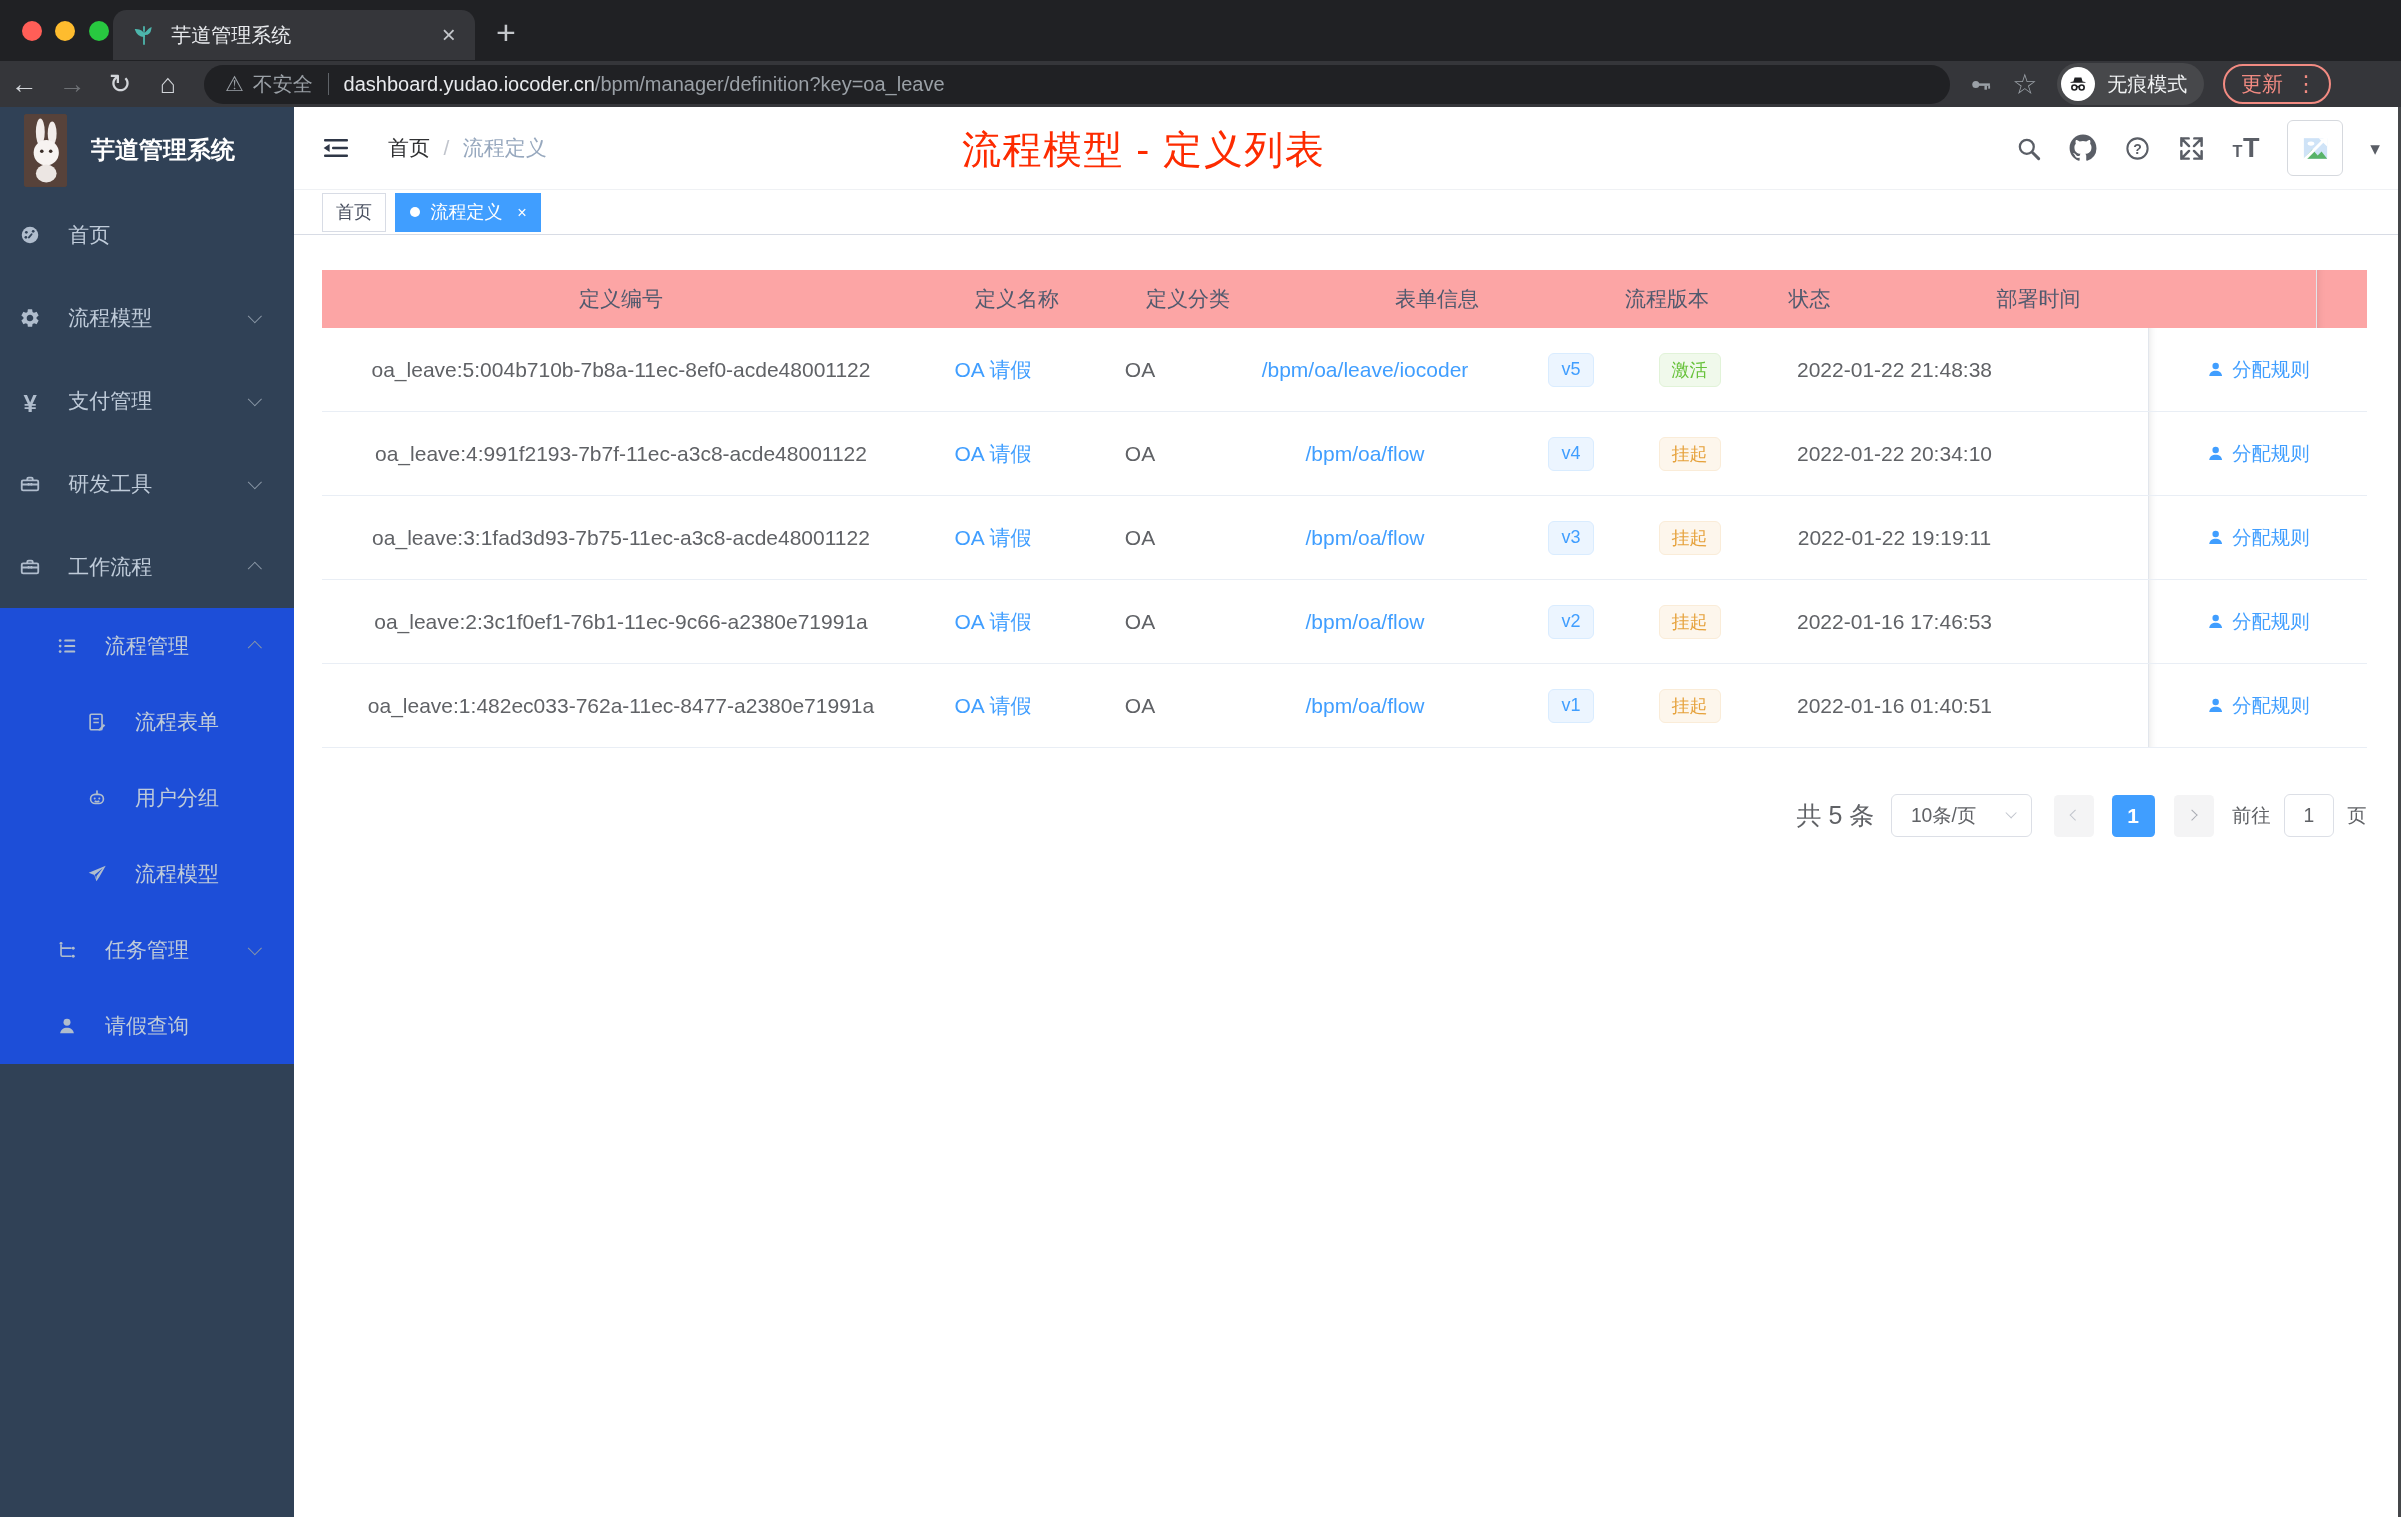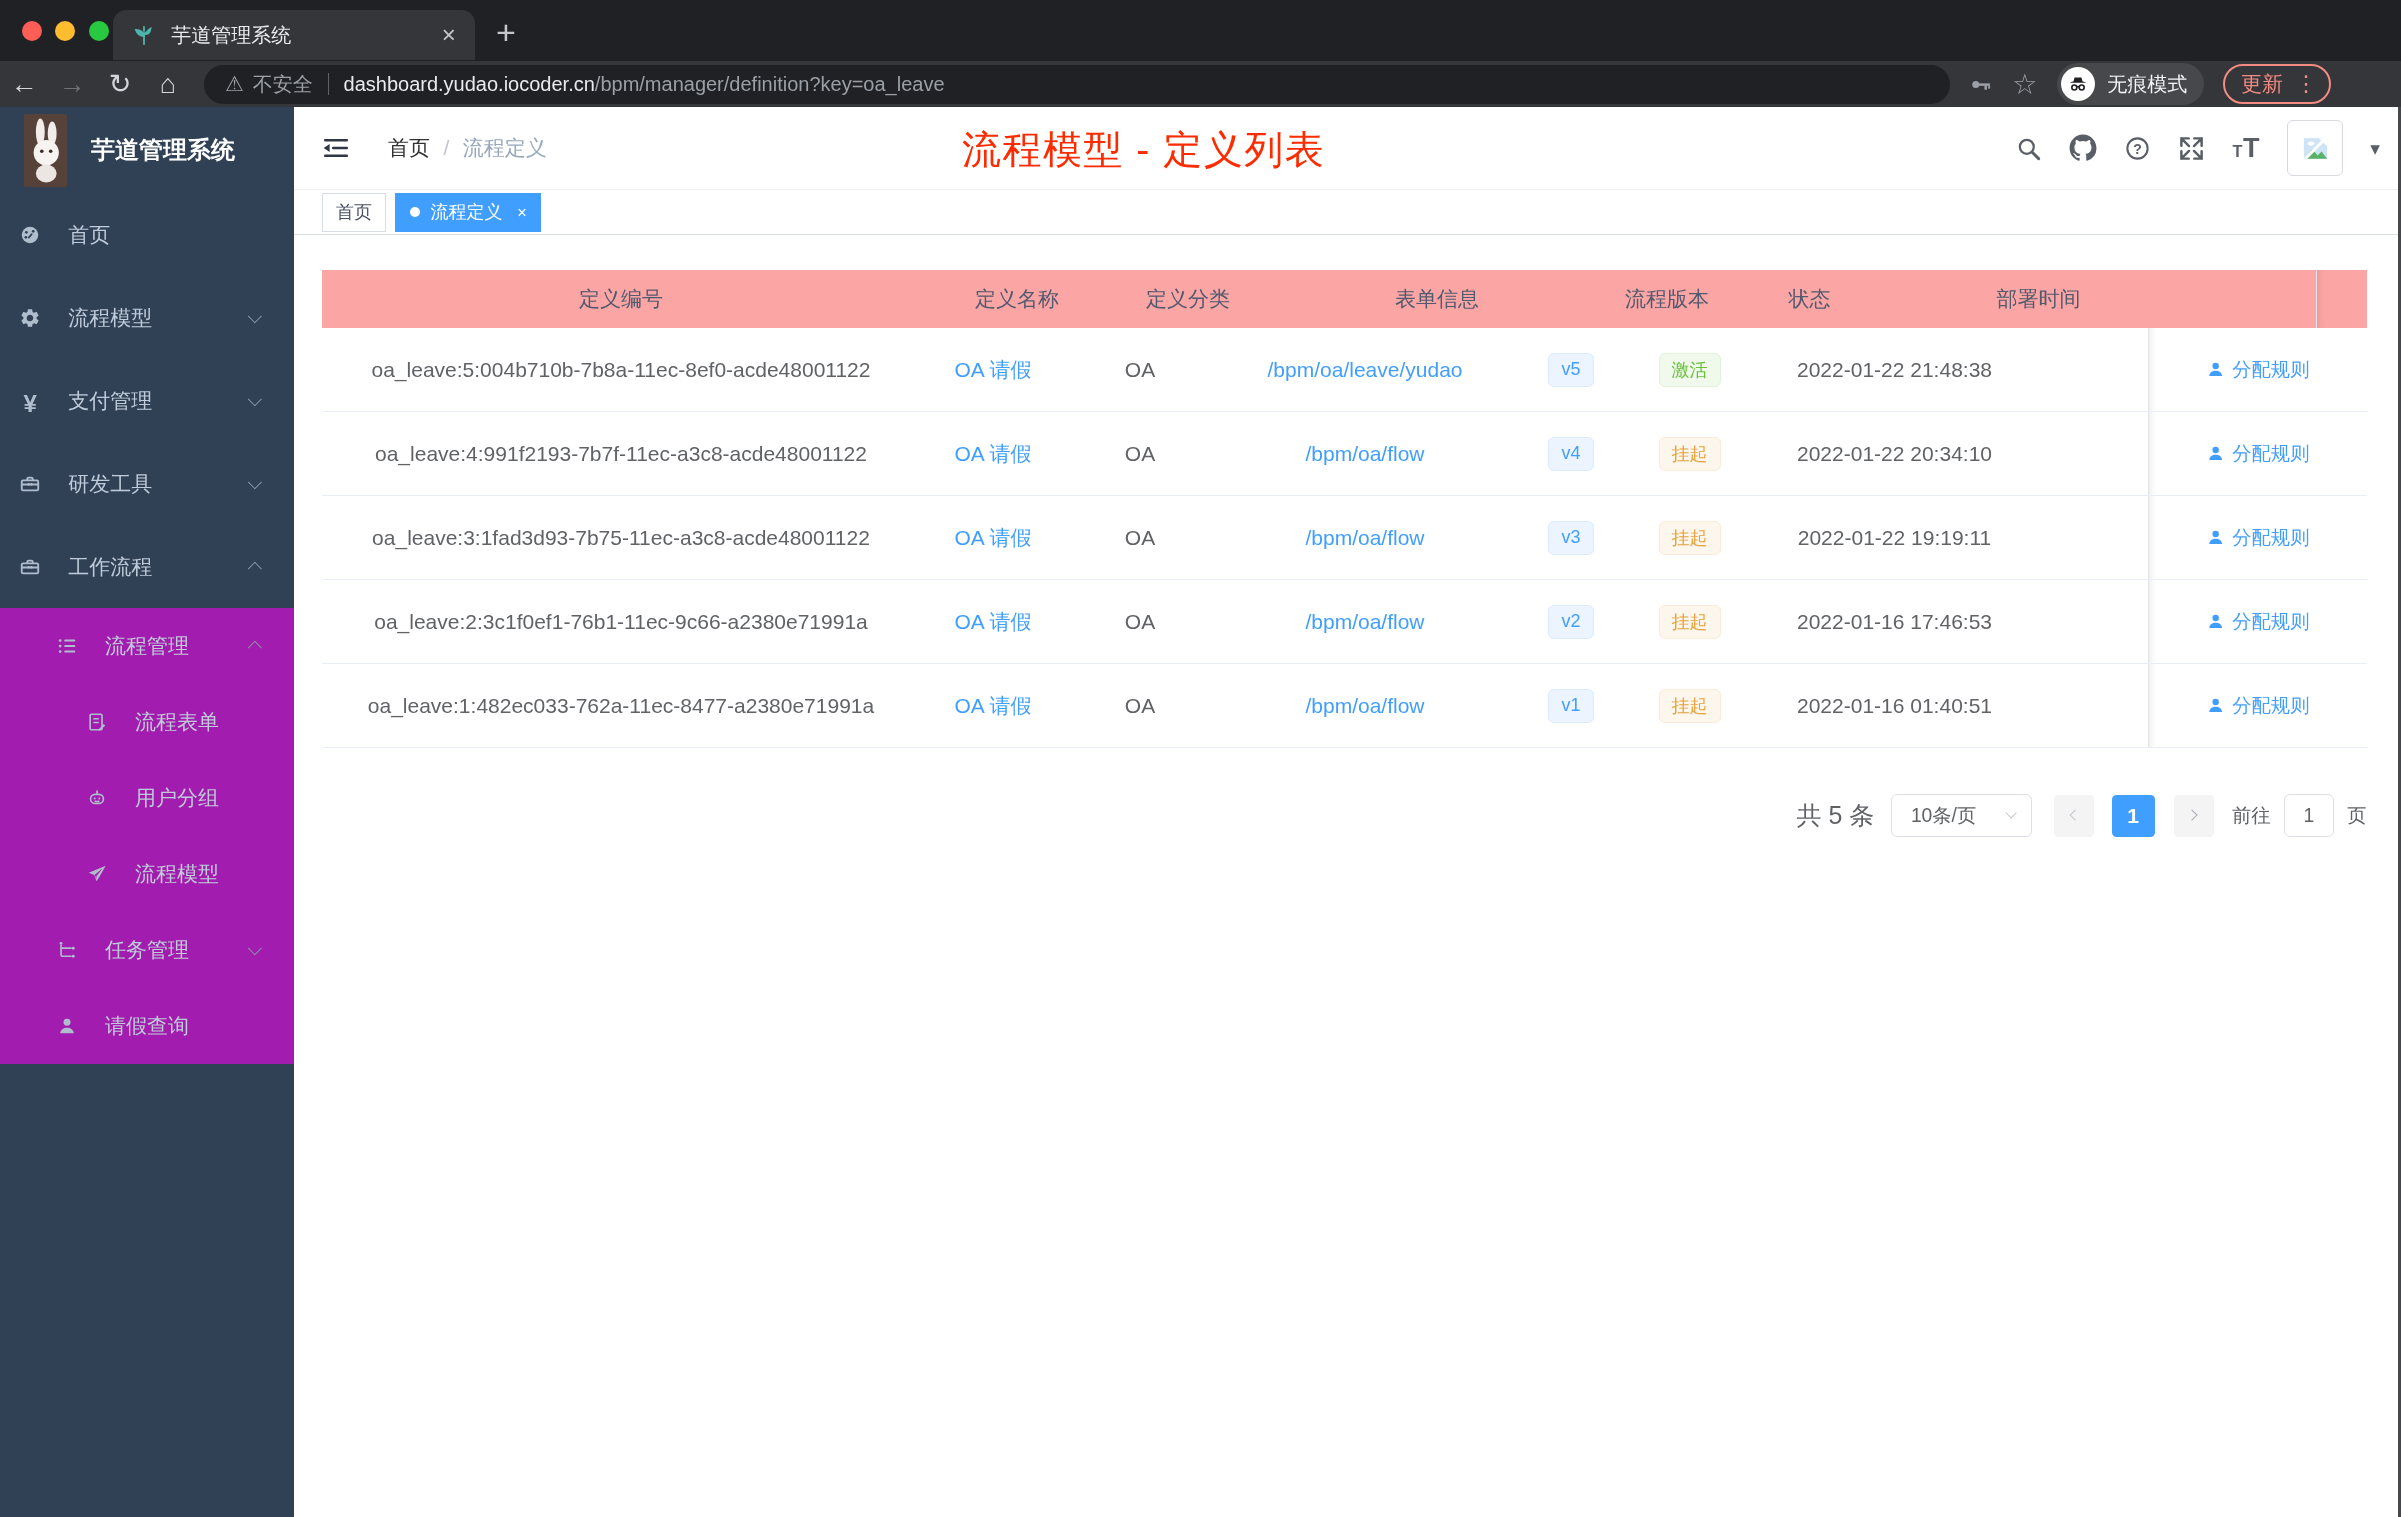--- a/index.html
+++ b/index.html
@@ -45,21 +45,21 @@
 
   
   .sidebar { position:absolute; left:0; top:0; width:294px; height:100%; background:#304156; }
   .logo-blk { height:86px; display:flex; align-items:center; padding-left:24px; }
   .logo-img { width:43px; height:73px; border-radius:3px; background:#57423a; overflow:hidden; flex:none; }
   .logo-title { color:#fff; font-size:24px; font-weight:bold; margin-left:24px; white-space:nowrap; }
   .menu-item { position:relative; height:83px; display:flex; align-items:center; padding-left:19.3px;
     color:#bfcbd9; font-size:21px; }
   .menu-item .mico { width:22px; height:22px; color:#b0bdcd; flex:none; display:flex; }
   .menu-item .mlabel { margin-left:27px; white-space:nowrap; }
-  .submenu-blk { background:#a21caf; }
+  .submenu-blk { background:#1d4ed8; }
   .submenu-blk .menu-item { height:76px; padding-left:56px; }
   .submenu-blk .menu-item.deep { padding-left:86px; }
   .chev { position:absolute; right:34px; top:50%; width:9.7px; height:9.7px;
     border-right:1.9px solid #8a97a6; border-bottom:1.9px solid #8a97a6; }
   .chev.down { transform:translateY(-70%) rotate(45deg); }
   .chev.up { transform:translateY(-30%) rotate(-135deg); }
 
   
   .main { position:absolute; left:294px; top:0; right:0; bottom:0; }
   .appbar { height:83px; display:flex; align-items:center; background:#fff;
@@ -418,21 +418,21 @@
             <span class="cell c8">操作</span>
           </div>
 
           <div class="trow tbody-row">
             <span class="cell c1">oa_leave:5:004b710b-7b8a-11ec-8ef0-acde48001122</span>
             <span class="cell c2">
                 <span class="link">OA 请假</span>
               </span>
             <span class="cell c3">OA</span>
             <span class="cell c4">
-                <span class="link">/bpm/oa/leave/yudao</span>
+                <span class="link">/bpm/oa/leave/iocoder</span>
               </span>
             <span class="cell c5">
                 <span class="etag ver">v5</span>
               </span>
             <span class="cell c6">
                 <span class="etag success">激活</span>
               </span>
             <span class="cell c7">2022-01-22 21:48:38</span>
             <span class="cell c8">
                 <span class="action-link">

